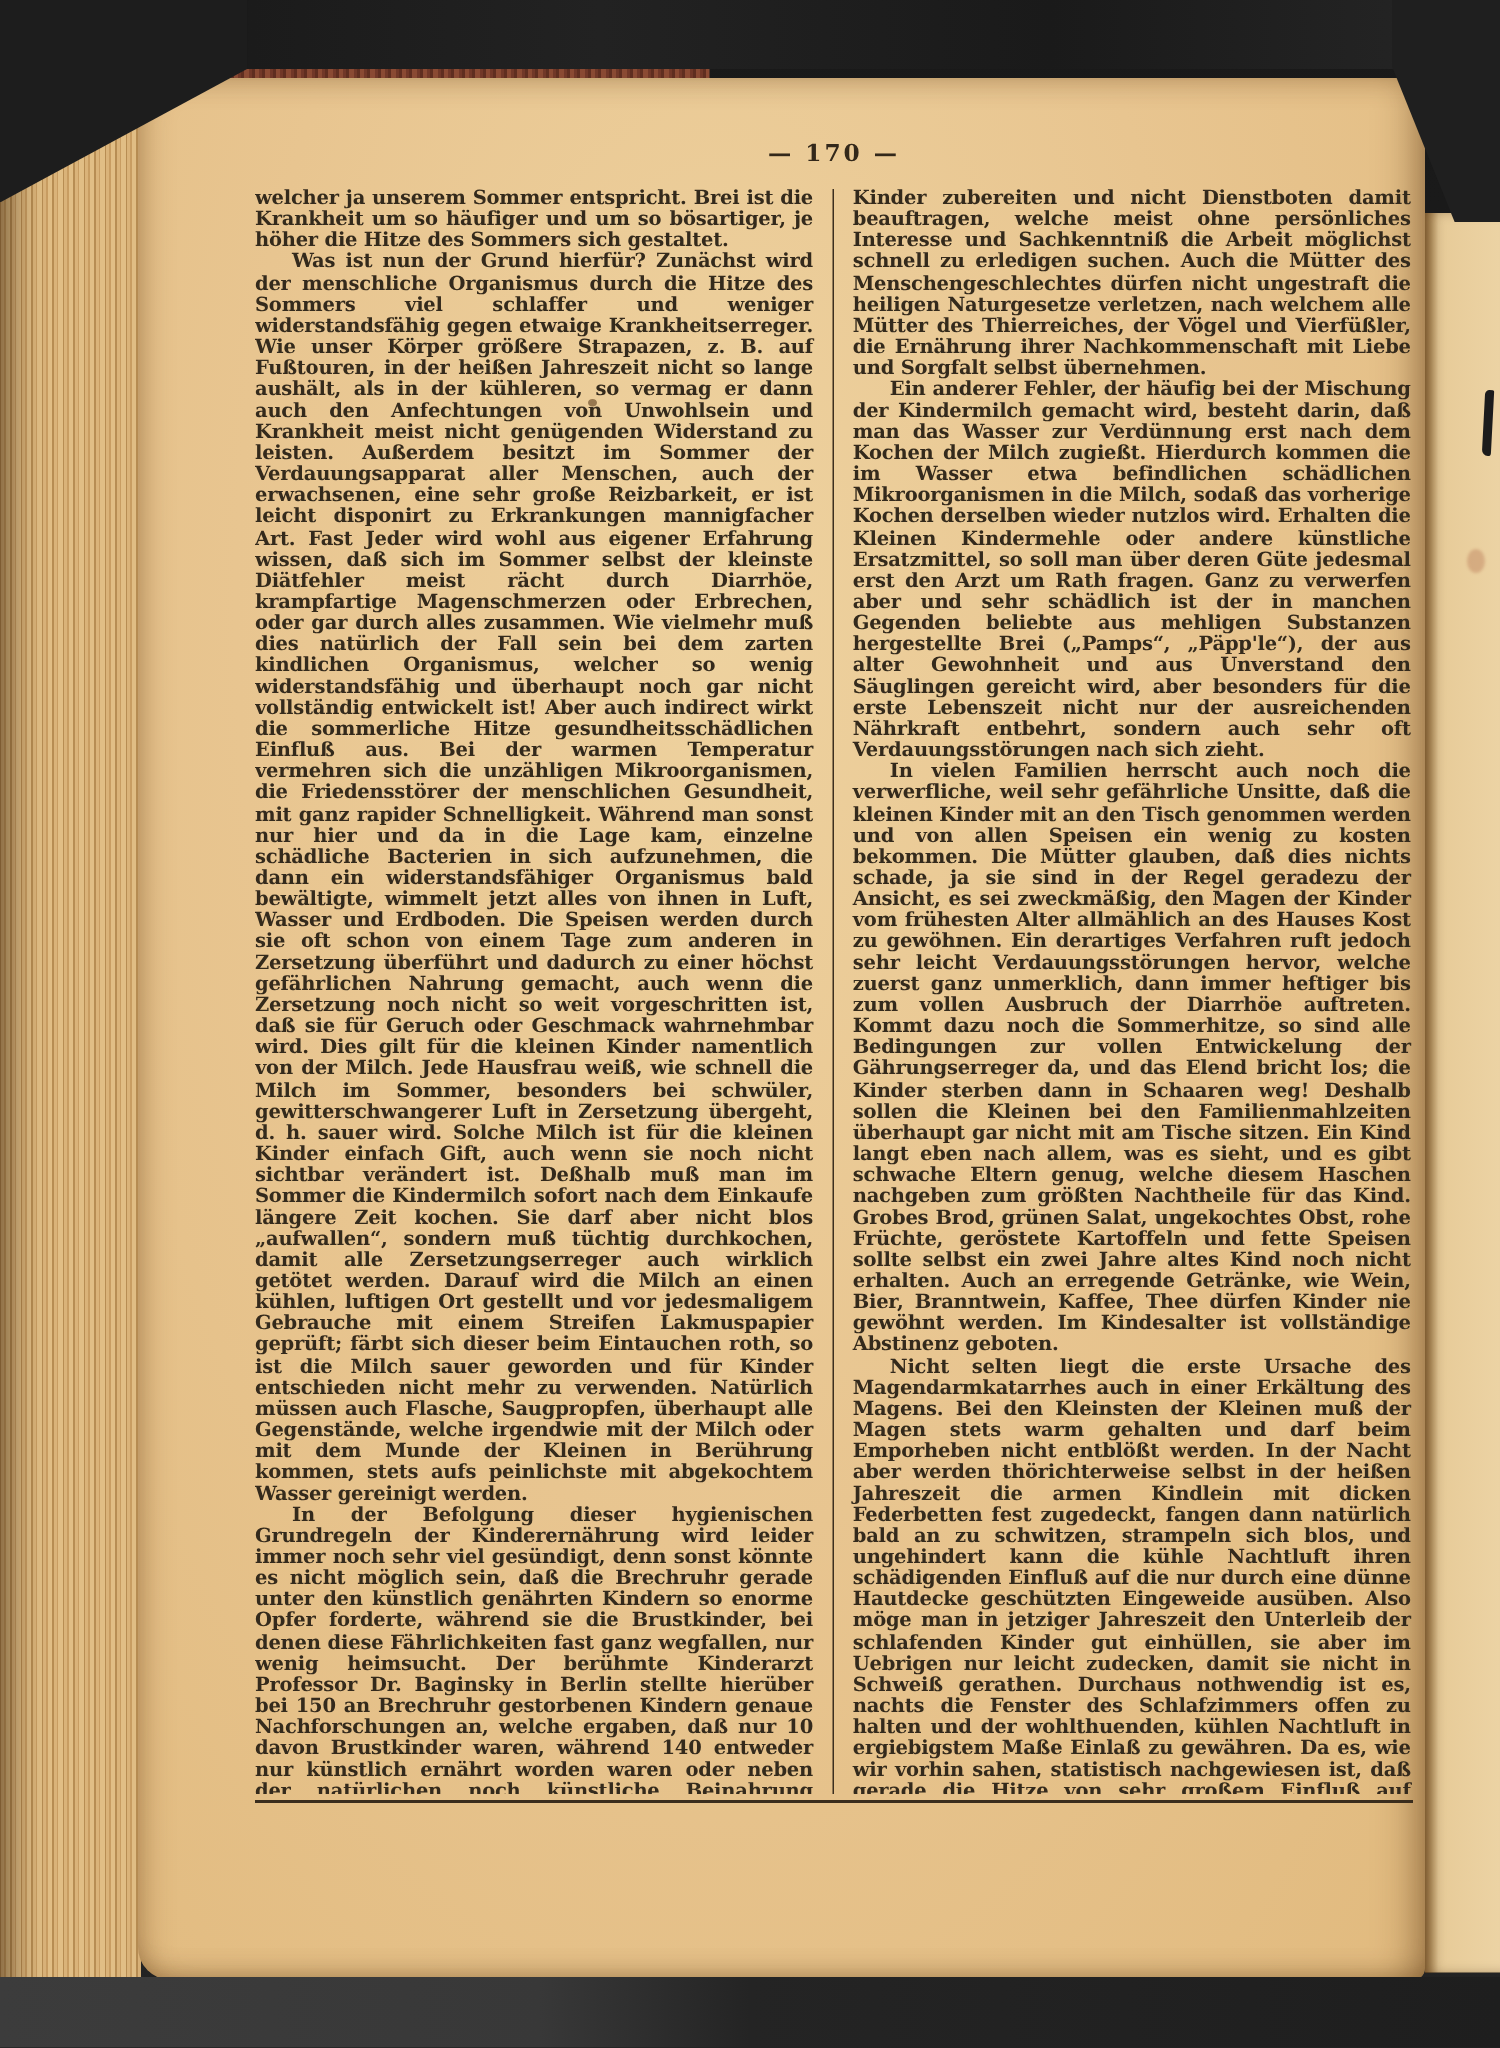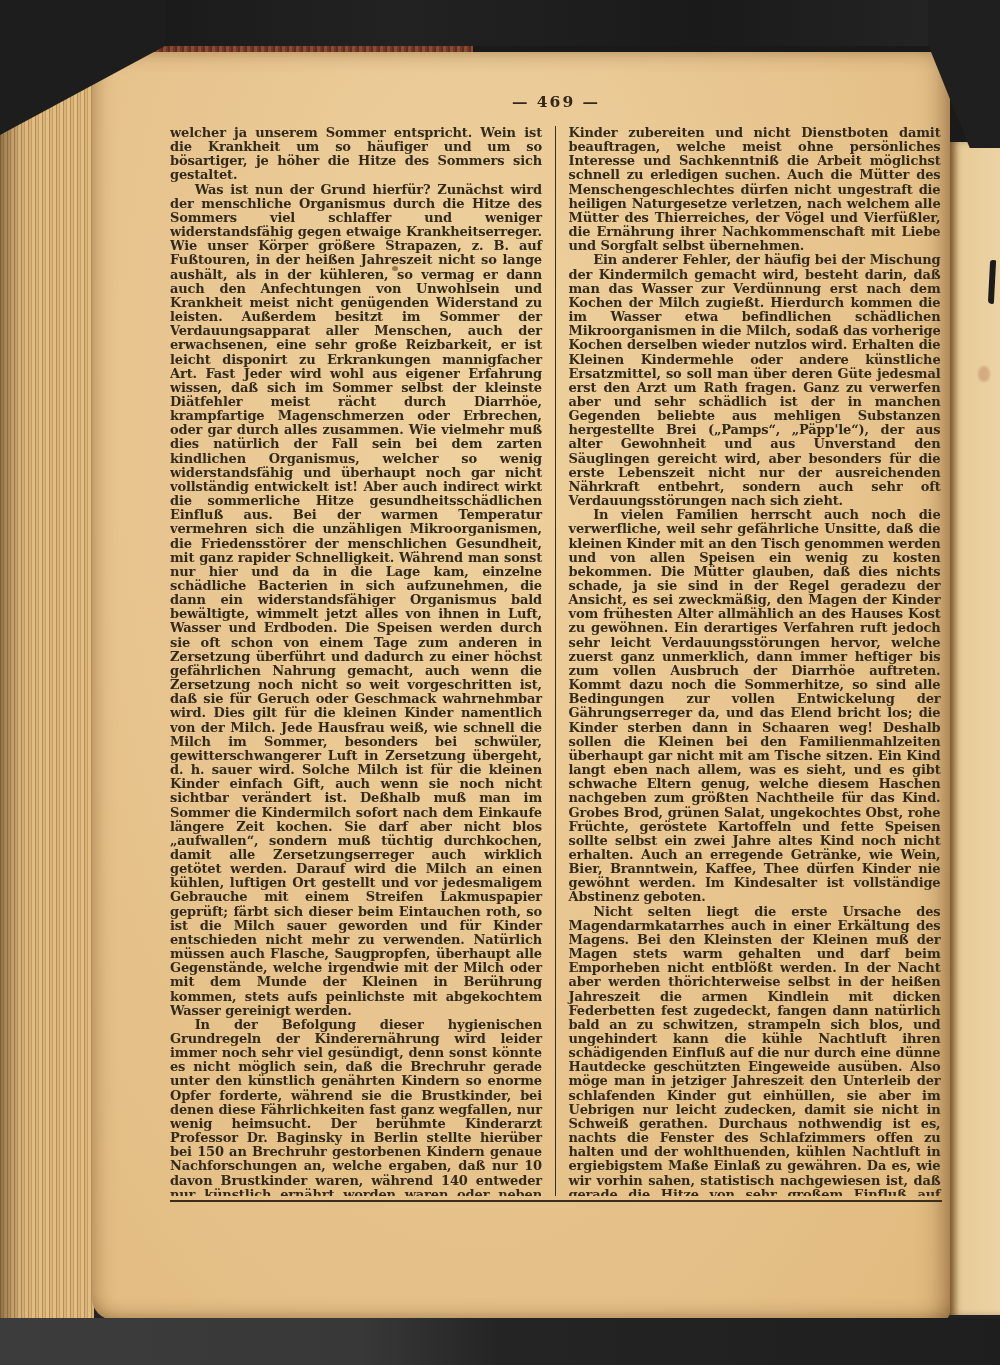--- a/index.html
+++ b/index.html
@@ -71,26 +71,26 @@
 <body>
 
 <div class="scene">
 
   <div class="binding"></div>
 
   <div class="book-edges"></div>
 
   <div class="page">
 
-    <div class="pagenum">—  469  —</div>
+    <div class="pagenum">—  170  —</div>
 
     <div class="cols">
 
       <div class="col">
-        <p class="cont">welcher ja unserem Sommer entspricht. Wein ist die Krankheit um so häufiger und um so bösartiger, je höher die Hitze des Sommers sich gestaltet.</p>
+        <p class="cont">welcher ja unserem Sommer entspricht. Brei ist die Krankheit um so häufiger und um so bösartiger, je höher die Hitze des Sommers sich gestaltet.</p>
         <p>Was ist nun der Grund hierfür? Zunächst wird der menschliche Organismus durch die Hitze des Sommers viel schlaffer und weniger widerstandsfähig gegen etwaige Krankheitserreger. Wie unser Körper größere Strapazen, z. B. auf Fußtouren, in der heißen Jahreszeit nicht so lange aushält, als in der kühleren, so vermag er dann auch den Anfechtungen von Unwohlsein und Krankheit meist nicht genügenden Widerstand zu leisten. Außerdem besitzt im Sommer der Verdauungsapparat aller Menschen, auch der erwachsenen, eine sehr große Reizbarkeit, er ist leicht disponirt zu Erkrankungen mannigfacher Art. Fast Jeder wird wohl aus eigener Erfahrung wissen, daß sich im Sommer selbst der kleinste Diätfehler meist rächt durch Diarrhöe, krampfartige Magenschmerzen oder Erbrechen, oder gar durch alles zusammen. Wie vielmehr muß dies natürlich der Fall sein bei dem zarten kindlichen Organismus, welcher so wenig widerstandsfähig und überhaupt noch gar nicht vollständig entwickelt ist! Aber auch indirect wirkt die sommerliche Hitze gesundheitsschädlichen Einfluß aus. Bei der warmen Temperatur vermehren sich die unzähligen Mikroorganismen, die Friedensstörer der menschlichen Gesundheit, mit ganz rapider Schnelligkeit. Während man sonst nur hier und da in die Lage kam, einzelne schädliche Bacterien in sich aufzunehmen, die dann ein widerstandsfähiger Organismus bald bewältigte, wimmelt jetzt alles von ihnen in Luft, Wasser und Erdboden. Die Speisen werden durch sie oft schon von einem Tage zum anderen in Zersetzung überführt und dadurch zu einer höchst gefährlichen Nahrung gemacht, auch wenn die Zersetzung noch nicht so weit vorgeschritten ist, daß sie für Geruch oder Geschmack wahrnehmbar wird. Dies gilt für die kleinen Kinder namentlich von der Milch. Jede Hausfrau weiß, wie schnell die Milch im Sommer, besonders bei schwüler, gewitterschwangerer Luft in Zersetzung übergeht, d. h. sauer wird. Solche Milch ist für die kleinen Kinder einfach Gift, auch wenn sie noch nicht sichtbar verändert ist. Deßhalb muß man im Sommer die Kindermilch sofort nach dem Einkaufe längere Zeit kochen. Sie darf aber nicht blos „aufwallen“, sondern muß tüchtig durchkochen, damit alle Zersetzungserreger auch wirklich getötet werden. Darauf wird die Milch an einen kühlen, luftigen Ort gestellt und vor jedesmaligem Gebrauche mit einem Streifen Lakmuspapier geprüft; färbt sich dieser beim Eintauchen roth, so ist die Milch sauer geworden und für Kinder entschieden nicht mehr zu verwenden. Natürlich müssen auch Flasche, Saugpropfen, überhaupt alle Gegenstände, welche irgendwie mit der Milch oder mit dem Munde der Kleinen in Berührung kommen, stets aufs peinlichste mit abgekochtem Wasser gereinigt werden.</p>
         <p>In der Befolgung dieser hygienischen Grundregeln der Kinderernährung wird leider immer noch sehr viel gesündigt, denn sonst könnte es nicht möglich sein, daß die Brechruhr gerade unter den künstlich genährten Kindern so enorme Opfer forderte, während sie die Brustkinder, bei denen diese Fährlichkeiten fast ganz wegfallen, nur wenig heimsucht. Der berühmte Kinderarzt Professor Dr. Baginsky in Berlin stellte hierüber bei 150 an Brechruhr gestorbenen Kindern genaue Nachforschungen an, welche ergaben, daß nur 10 davon Brustkinder waren, während 140 entweder nur künstlich ernährt worden waren oder neben der natürlichen noch künstliche Beinahrung erhalten hatten. Aehnliches zeigt die Statistik fast aller Länder.</p>
 
       </div>
 
       <div class="divider"></div>
 
       <div class="col">
         <p class="cont">Kinder zubereiten und nicht Dienstboten damit beauftragen, welche meist ohne persönliches Interesse und Sachkenntniß die Arbeit möglichst schnell zu erledigen suchen. Auch die Mütter des Menschengeschlechtes dürfen nicht ungestraft die heiligen Naturgesetze verletzen, nach welchem alle Mütter des Thierreiches, der Vögel und Vierfüßler, die Ernährung ihrer Nachkommenschaft mit Liebe und Sorgfalt selbst übernehmen.</p>
         <p>Ein anderer Fehler, der häufig bei der Mischung der Kindermilch gemacht wird, besteht darin, daß man das Wasser zur Verdünnung erst nach dem Kochen der Milch zugießt. Hierdurch kommen die im Wasser etwa befindlichen schädlichen Mikroorganismen in die Milch, sodaß das vorherige Kochen derselben wieder nutzlos wird. Erhalten die Kleinen Kindermehle oder andere künstliche Ersatzmittel, so soll man über deren Güte jedesmal erst den Arzt um Rath fragen. Ganz zu verwerfen aber und sehr schädlich ist der in manchen Gegenden beliebte aus mehligen Substanzen hergestellte Brei („Pamps“, „Päpp'le“), der aus alter Gewohnheit und aus Unverstand den Säuglingen gereicht wird, aber besonders für die erste Lebenszeit nicht nur der ausreichenden Nährkraft entbehrt, sondern auch sehr oft Verdauungsstörungen nach sich zieht.</p>

